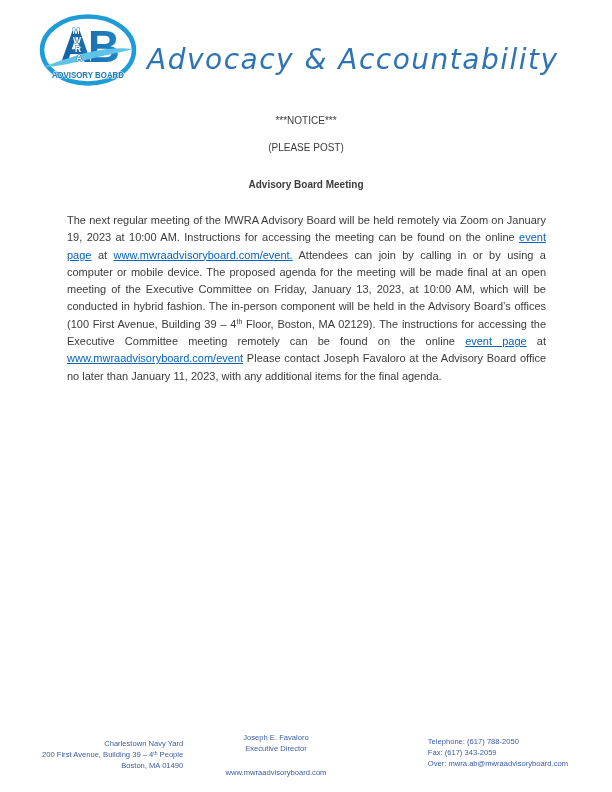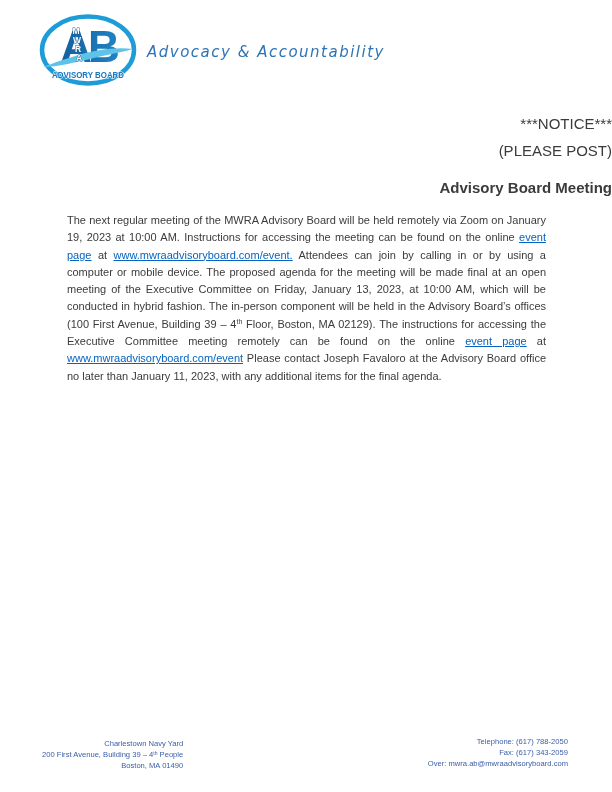--- a/index.html
+++ b/index.html
@@ -8,48 +8,48 @@
     position:relative; width:612px; height:792px; margin:0 auto;
     background:#ffffff; overflow:hidden;
     font-family:"Liberation Sans", sans-serif; color:#3b3b3b;
   }
 
   
   .logo-wrap { position:absolute; left:38px; top:14px; width:100px; height:72px; }
   .title-block { position:absolute; left:147px; top:43px; width:420px; }
   .main-title {
     font-family:"DejaVu Sans", sans-serif; font-style:italic;
-    font-size:15px; color:#2e74b5; letter-spacing:1.5px; white-space:nowrap;
+    font-size:28px; color:#2e74b5; letter-spacing:1.5px; white-space:nowrap;
   }
   .tagline {
     margin-top:5px; font-family:"DejaVu Sans", sans-serif;
     font-style:italic; font-weight:bold; font-size:8.6px;
     color:#3e5fa8; letter-spacing:0.1px; white-space:nowrap;
   }
 
   
-  .center-line { position:absolute; left:0; width:612px; text-align:right; font-size:15px; }
+  .center-line { position:absolute; left:0; width:612px; text-align:center; font-size:10px; }
   .notice-banner { top:115px; }
   .post-line { top:142px; }
   .meeting-heading { top:179px; font-weight:bold; }
 
   
   .body-paragraph {
     position:absolute; left:67px; top:212px; width:479px;
     font-size:11px; line-height:17.3px; text-align:justify; color:#3b3b3b;
   }
   .doc-link { color:#0563c1; text-decoration:underline; cursor:pointer; }
   sup.ss { font-size:7px; line-height:0; vertical-align:4px; }
 
   
   .footer-col { position:absolute; font-size:7.6px; line-height:10.8px; color:#3a5da8; }
   .footer-address { left:42px; top:739px; text-align:right; }
   .footer-director { left:276px; top:733px; transform:translateX(-50%); text-align:center; white-space:nowrap; }
   .footer-website { margin-top:13px; }
-  .footer-contact { right:44px; top:737px; text-align:right; }
+  .footer-contact { right:44px; top:737px; }
   sup.fss { font-size:5px; line-height:0; vertical-align:2px; }
 </style>
 </head>
 <body>
 
 <div class="page">
 
   <div class="logo-wrap">
     <svg viewBox="0 0 100 72" width="100" height="72">
       <defs>
@@ -80,20 +80,25 @@
   <div class="center-line post-line">(PLEASE POST)</div>
 
   <div class="body-paragraph"><span>The next regular meeting of the MWRA Advisory Board will be held remotely via Zoom on January 19, 2023 at 10:00 AM.  Instructions for accessing the meeting can be found on the online </span><span class="doc-link">event page</span><span> at </span><span class="doc-link">www.mwraadvisoryboard.com/event.</span><span> Attendees can join by calling in or by using a computer or mobile device. The proposed agenda for the meeting will be made final at an open meeting of the Executive Committee on Friday, January 13, 2023, at 10:00 AM, which will be conducted in hybrid fashion. The in-person component will be held in the Advisory Board’s offices (100 First Avenue, Building 39 – 4</span><sup class="ss">th</sup><span> Floor, Boston, MA 02129). The instructions for accessing the Executive Committee meeting remotely can be found on the online </span><span class="doc-link">event page</span><span> at </span><span class="doc-link">www.mwraadvisoryboard.com/event</span><span> Please contact Joseph Favaloro at the Advisory Board office no later than January 11, 2023, with any additional items for the final agenda.</span></div>
 
   <div class="footer-col footer-address">
     <div>Charlestown Navy Yard</div>
     <div><span>200 First Avenue, Building 39 – 4</span><sup class="fss">th</sup><span> People</span></div>
     <div>Boston, MA 01490</div>
   </div>
 
+  <div class="footer-col footer-director">
+    <div>Joseph E. Favaloro</div>
+    <div>Executive Director</div>
+    <div class="footer-website">www.mwraadvisoryboard.com</div>
+  </div>
 
   <div class="footer-col footer-contact">
     <div>Telephone: (617) 788-2050</div>
     <div>Fax: (617) 343-2059</div>
     <div>Over: mwra.ab@mwraadvisoryboard.com</div>
   </div>
 
 </div>
 
 </body></html>

